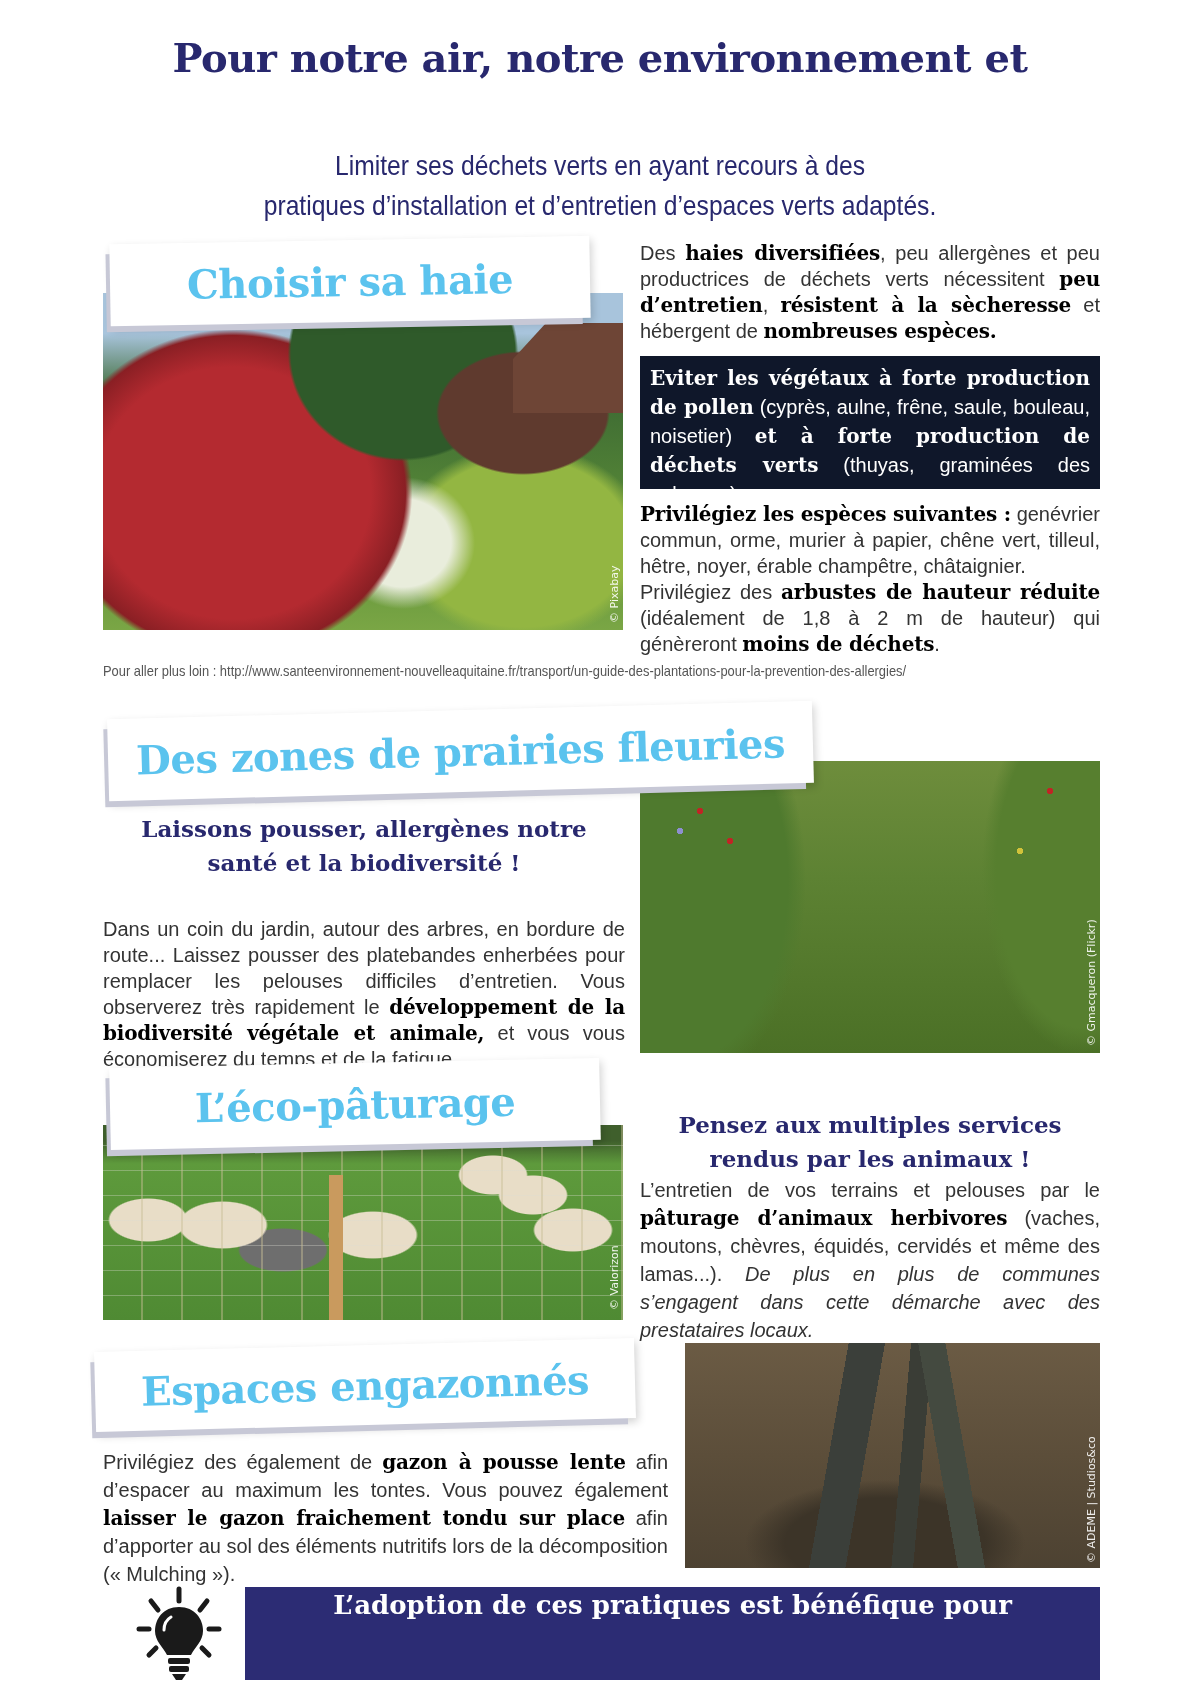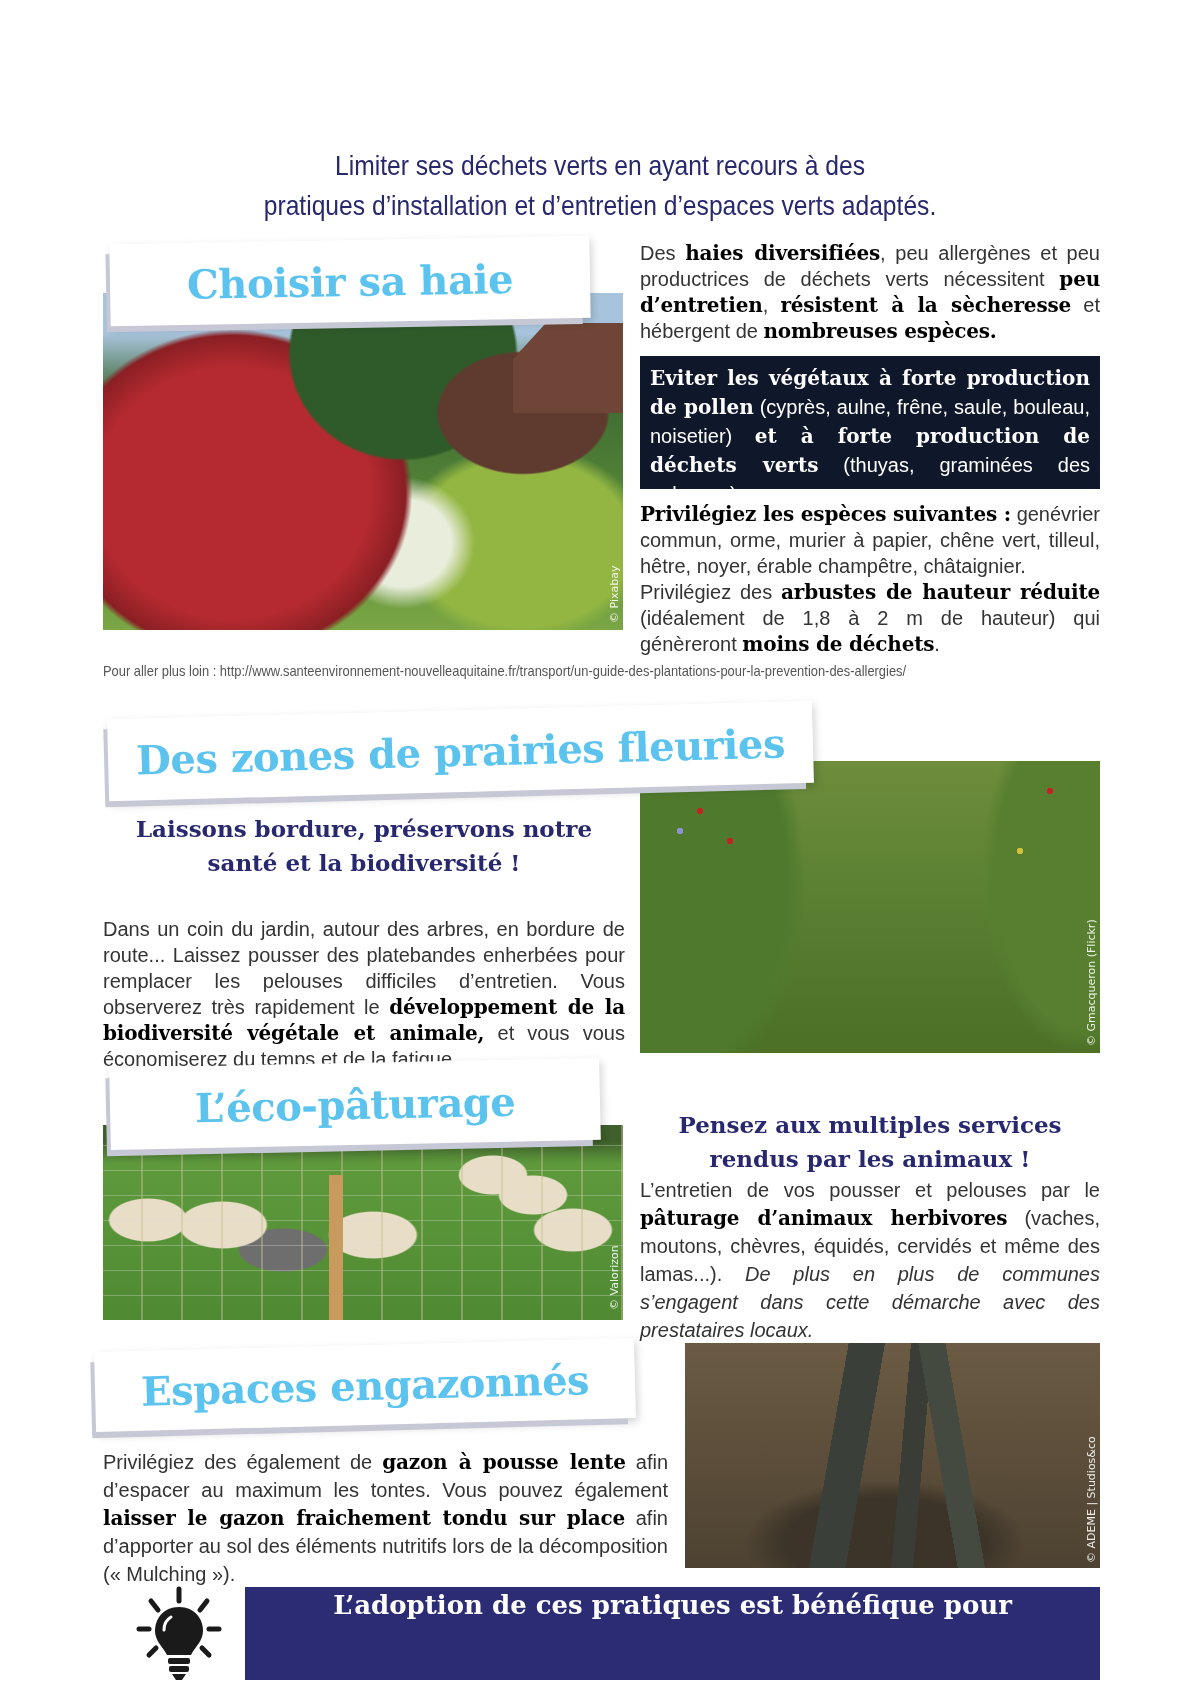--- a/index.html
+++ b/index.html
@@ -63,20 +63,21 @@
     font-family: "DejaVu Serif", serif; font-weight: 900; font-size: 26px; line-height: 36px;
   }
   .footer-box .l1 { text-align: justify; text-align-last: justify; }
   .footer-box .l2 { text-align: center; }
   .bulb { position: absolute; left: 133px; top: 1585px; width: 92px; height: 100px; }
 </style>
 </head>
 <body>
 
 <div class="title">
+  <div>Pour notre air, notre environnement et</div>
 </div>
 <div class="subtitle">
   <div>Limiter ses déchets verts en ayant recours à des</div>
   <div>pratiques d’installation et d’entretien d’espaces verts adaptés.</div>
 </div>
 
 <div class="photo" style="left:103px; top:293px; width:520px; height:337px;
      background:
        radial-gradient(ellipse 140px 100px at 420px 120px, #5f3a2e 0 60%, transparent 62%),
        radial-gradient(ellipse 160px 150px at 300px 60px, #2f5a2a 0 70%, transparent 72%),
@@ -115,21 +116,21 @@
        radial-gradient(circle 3px at 40px 70px, #8d8fd0 0 100%, transparent),
        radial-gradient(ellipse 180px 300px at 40px 120px, #4f7a2e 0 60%, transparent 70%),
        radial-gradient(ellipse 140px 260px at 440px 110px, #577f2f 0 60%, transparent 70%),
        linear-gradient(180deg, #6e8d3c 0%, #5d8233 40%, #4b7026 100%);">
   <div class="credit" style="left:445px; top:285px;">© Gmacqueron (Flickr)</div>
 </div>
 <div class="banner" style="left:108px; top:710px; width:705px; height:82px; transform:rotate(-1.5deg);">
   <span>Des zones de prairies fleuries</span>
 </div>
 
-<div class="heading-navy" style="left:103px; top:812px; width:522px;">Laissons bordure, préservons notre santé et la biodiversité !</div>
+<div class="heading-navy" style="left:103px; top:812px; width:522px;">Laissons pousser, allergènes notre santé et la biodiversité !</div>
 <div class="text" style="left:103px; top:916px; width:522px;">
   <span>Dans un coin du jardin, autour des arbres, en bordure de route... Laissez pousser des platebandes enherbées pour remplacer les pelouses difficiles d’entretien. Vous observerez très rapidement le </span><b>développement de la biodiversité végétale et animale,</b><span> et vous vous économiserez du temps et de la fatigue.</span>
 </div>
 
 <div class="photo" style="left:103px; top:1125px; width:520px; height:195px;
      background:
        repeating-linear-gradient(90deg, transparent 0 38px, rgba(200,190,150,0.45) 38px 40px),
        repeating-linear-gradient(0deg, transparent 0 24px, rgba(220,220,210,0.35) 24px 25px),
        radial-gradient(ellipse 40px 22px at 45px 95px, #e8ddc7 0 95%, transparent),
        radial-gradient(ellipse 45px 24px at 120px 100px, #e8ddc7 0 95%, transparent),
@@ -141,21 +142,21 @@
        linear-gradient(180deg, #3f5f2c 0 8%, #5e9a3c 20%, #4f8a33 100%);">
   <div style="position:absolute; left:226px; top:50px; width:14px; height:145px; background:#c99a5e;"></div>
   <div class="credit" style="left:505px; top:185px;">© Valorizon</div>
 </div>
 <div class="banner" style="left:110px; top:1063px; width:490px; height:82px; transform:rotate(-1.2deg);">
   <span>L’éco-pâturage</span>
 </div>
 
 <div class="heading-navy" style="left:640px; top:1108px; width:460px;">Pensez aux multiples services rendus par les animaux !</div>
 <div class="text" style="left:640px; top:1176px; width:460px; line-height:28px;">
-  <span>L’entretien de vos pousser et pelouses par le </span><b>pâturage d’animaux herbivores</b><span> (vaches, moutons, chèvres, équidés, cervidés et même des lamas...). </span><i>De plus en plus de communes s’engagent dans cette démarche avec des prestataires locaux.</i>
+  <span>L’entretien de vos terrains et pelouses par le </span><b>pâturage d’animaux herbivores</b><span> (vaches, moutons, chèvres, équidés, cervidés et même des lamas...). </span><i>De plus en plus de communes s’engagent dans cette démarche avec des prestataires locaux.</i>
 </div>
 
 <div class="photo" style="left:685px; top:1343px; width:415px; height:225px;
      background:
        linear-gradient(100deg, transparent 0 36%, #3b3f3a 36% 44%, transparent 44%),
        linear-gradient(80deg, transparent 0 60%, #444a40 60% 66%, transparent 66%),
        linear-gradient(95deg, transparent 0 52%, #3a3d36 52% 57%, transparent 57%),
        radial-gradient(ellipse 200px 90px at 200px 200px, #3c3428 0 50%, transparent 70%),
        linear-gradient(180deg, #6b5b44 0%, #5c4e3a 50%, #4d4232 100%);">
   <div class="credit" style="left:400px; top:220px;">© ADEME | Studios&amp;co</div>

